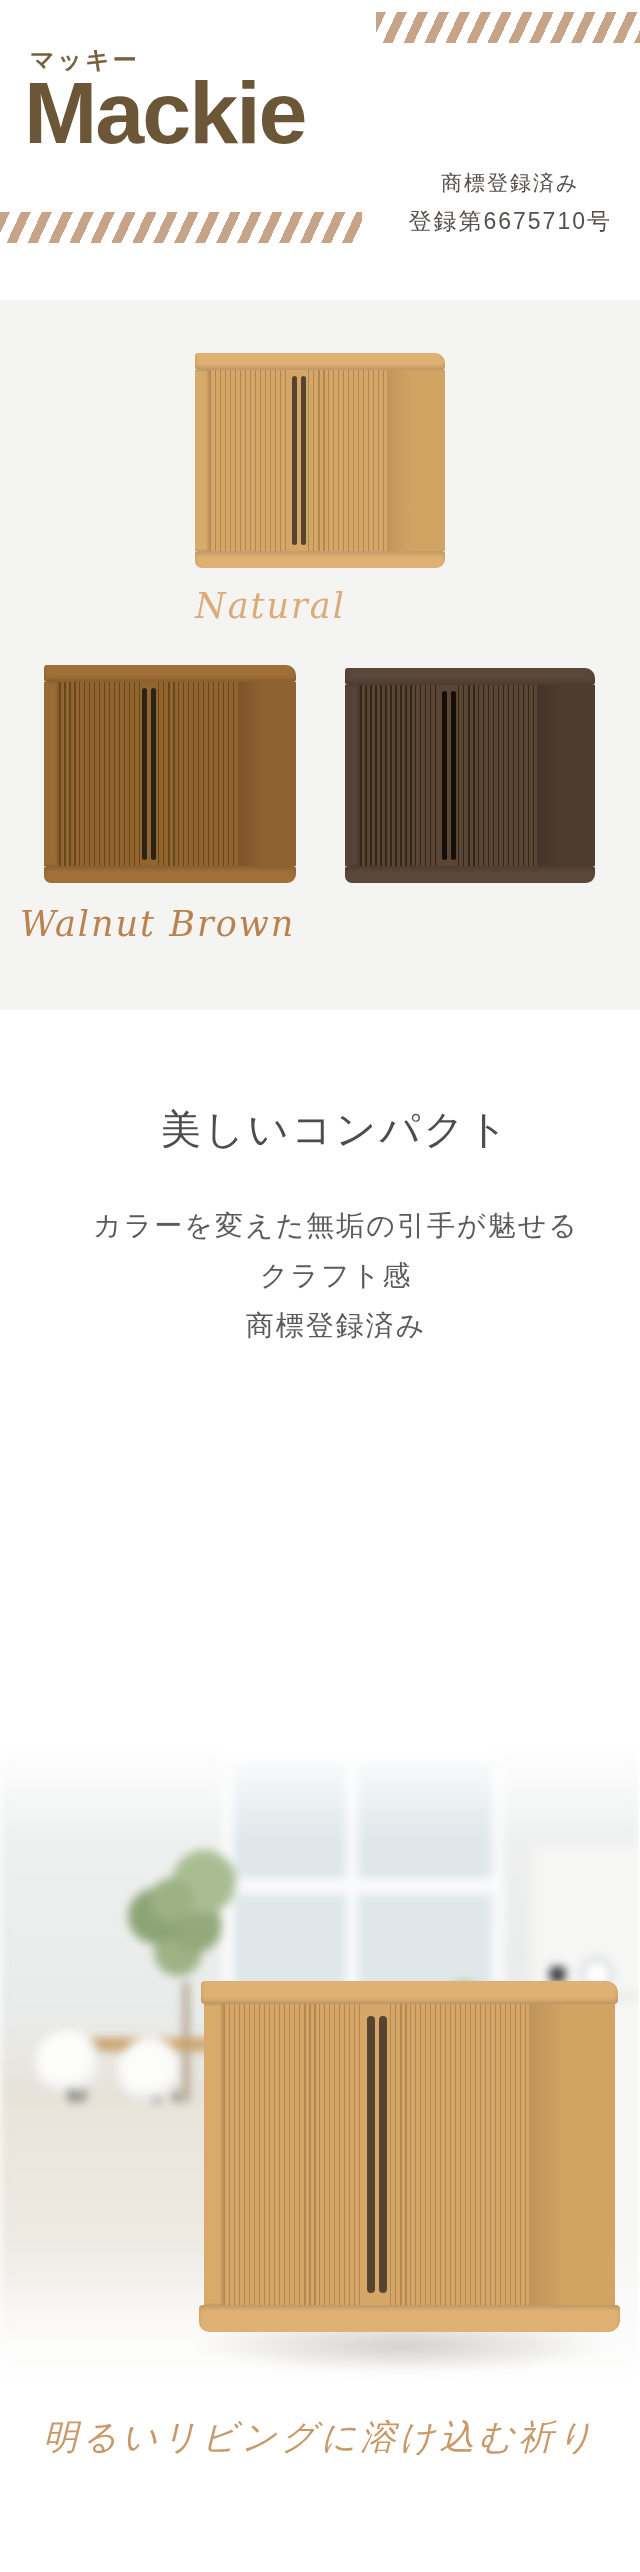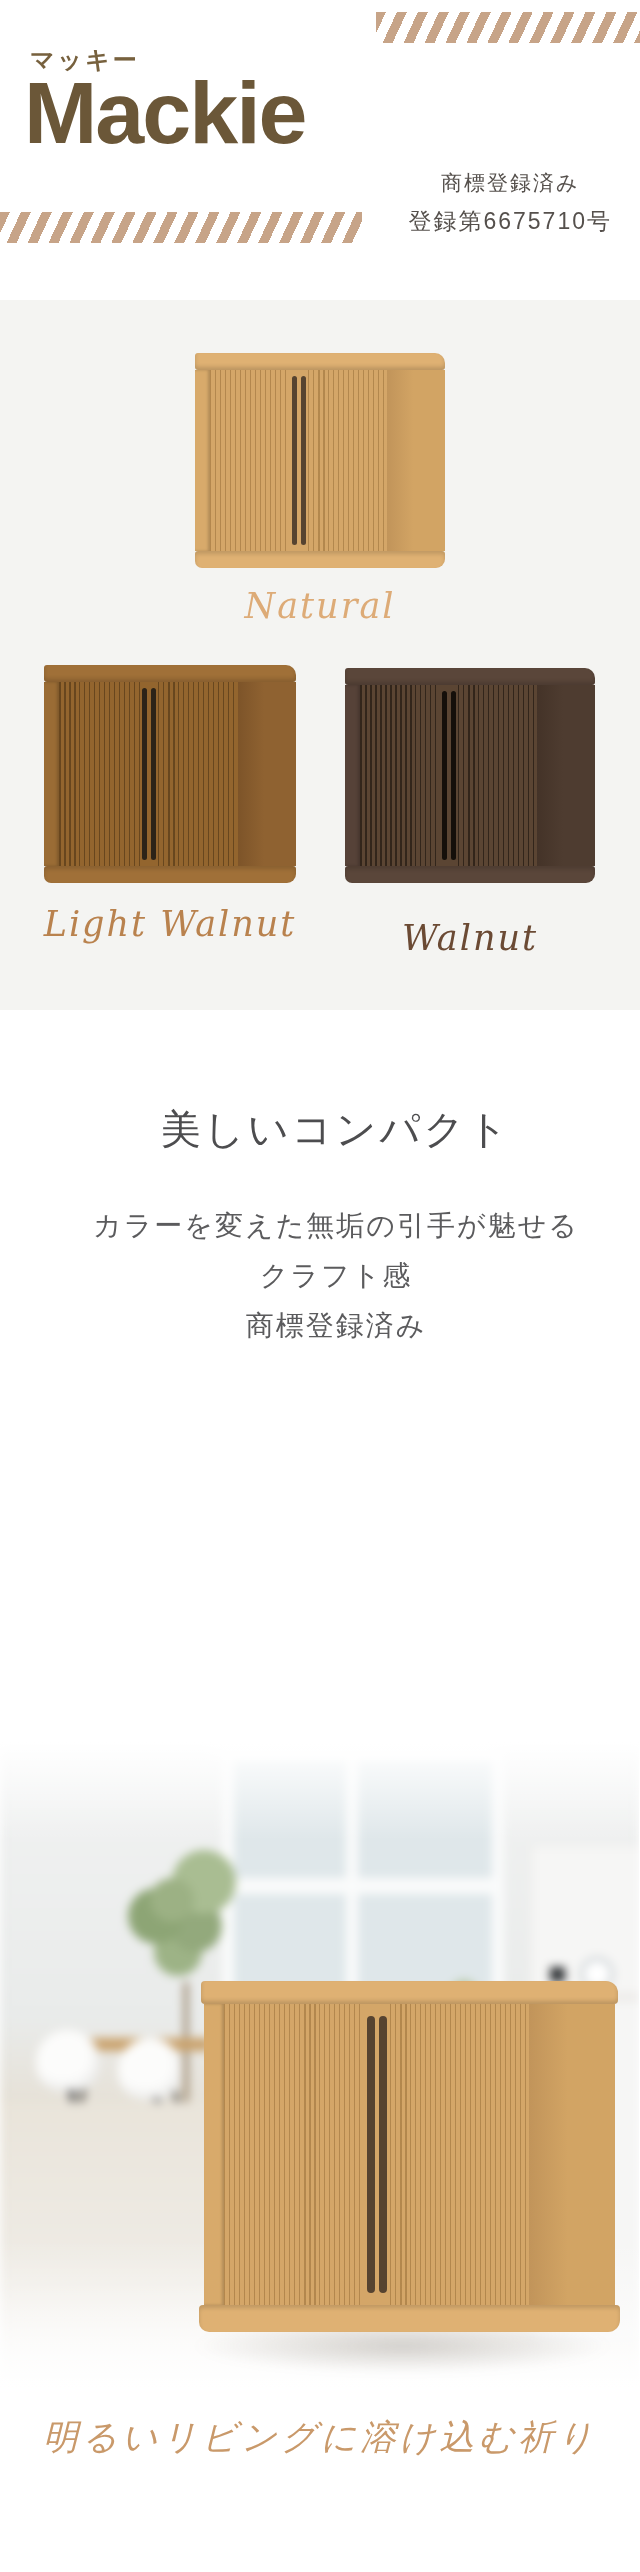--- a/index.html
+++ b/index.html
@@ -14,21 +14,21 @@
   .brand-kana{position:absolute;left:30px;top:44px;font-size:24px;letter-spacing:3px;
     color:#77613e;font-weight:700;}
   .brand-name{position:absolute;left:24px;top:60px;margin:0;font-size:88px;font-weight:700;
     letter-spacing:-2px;color:var(--c-brand-brown,#6b5738);line-height:1.2;}
   .trademark{position:absolute;right:28px;top:164px;text-align:center;color:#55504c;line-height:38px;}
   .trademark .t1{font-size:21px;letter-spacing:2px;}
   .trademark .t2{font-size:23px;letter-spacing:2px;}
 
   
   .gallery{position:absolute;left:0;top:300px;width:640px;height:710px;background:var(--c-gallery-bg,#f4f4f2);}
-  .script-label{position:absolute;text-align:center;font-family:"DejaVu Serif",serif;
+  .script-label{position:absolute;font-family:"DejaVu Serif",serif;
     font-style:italic;font-size:35px;letter-spacing:2px;}
   .lbl-natural{left:195px;width:250px;top:286px;color:var(--c-label-natural,#ddab77);}
   .lbl-lightbrown{left:20px;width:300px;top:604px;color:var(--c-label-light-brown,#b9824e);}
   .lbl-walnut{left:340px;width:260px;top:618px;color:var(--c-label-walnut,#6b4a34);}
 
   
   .cabinet{position:absolute;display:flex;flex-direction:column;}
   .cab-top{height:17px;background:var(--cap);border-radius:3px 10px 3px 3px;
     box-shadow:inset 0 -3px 4px rgba(0,0,0,.16);}
   .cab-mid{flex:1;display:flex;}
@@ -147,37 +147,36 @@
         <div class="cab-door"></div>
         <div class="cab-handles">
             <i></i>
             <i></i>
           </div>
         <div class="cab-door"></div>
         <div class="cab-side"></div>
       </div>
       <div class="cab-bot"></div>
     </div>
-    <div class="script-label lbl-lightbrown">Light Walnut</div>
+    <div class="script-label lbl-lightbrown">Walnut Brown</div>
 
     <div class="cabinet walnut" style="left:345px;top:368px;width:250px;height:215px;">
       <div class="cab-top"></div>
       <div class="cab-mid">
         <div class="cab-frame-l"></div>
         <div class="cab-door"></div>
         <div class="cab-handles">
             <i></i>
             <i></i>
           </div>
         <div class="cab-door"></div>
         <div class="cab-side"></div>
       </div>
       <div class="cab-bot"></div>
     </div>
-    <div class="script-label lbl-walnut">Walnut</div>
   </section>
 
   <section class="feature">
     <h2>美しいコンパクト</h2>
     <div class="lines">
       <p>カラーを変えた無垢の引手が魅せる</p>
       <p>クラフト感</p>
       <p>商標登録済み</p>
     </div>
   </section>

